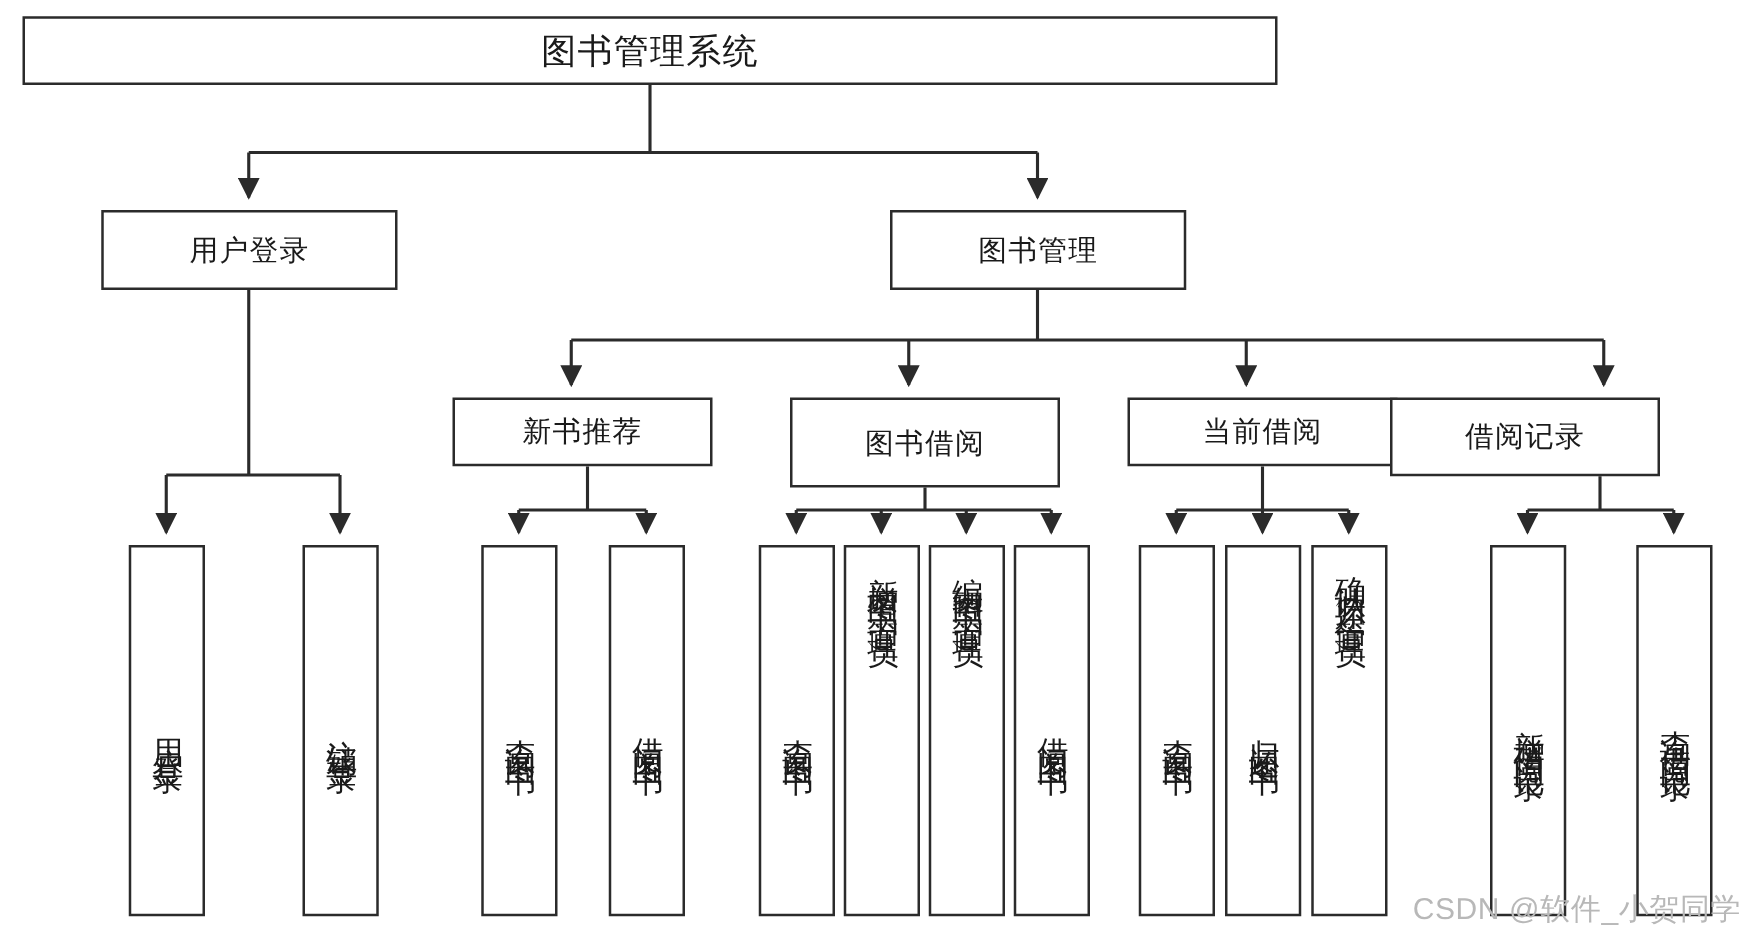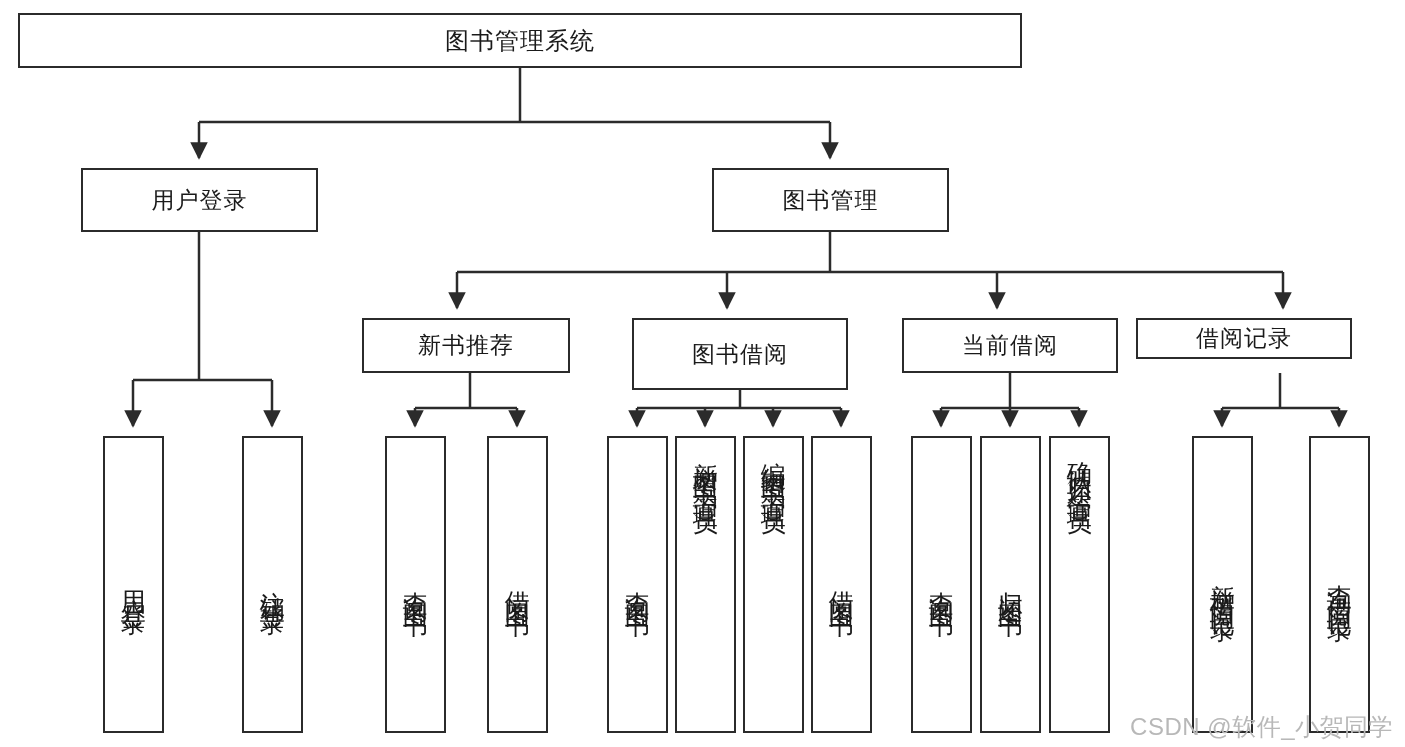--- a/index.html
+++ b/index.html
@@ -21,21 +21,21 @@
     display:flex;
     align-items:center;
     justify-content:center;
     color:#1a1a1a;
   }
   .node.h {
     font-size:23px;
     letter-spacing:1px;
     white-space:nowrap;
   }
-  .node.root { font-size:24px; }
+  .node.root { font-size:28px; }
   .node.leaf {
     align-items:flex-start;
     justify-content:center;
     padding-top:0;
   }
   .vtext {
     writing-mode:vertical-rl;
     text-orientation:upright;
     font-size:25px;
     line-height:1.06;
@@ -130,21 +130,21 @@
 
   <div class="node h" style="left:362px; top:318px; width:208px; height:55px;">
     <span>新书推荐</span>
   </div>
   <div class="node h" style="left:632px; top:318px; width:216px; height:72px;">
     <span>图书借阅</span>
   </div>
   <div class="node h" style="left:902px; top:318px; width:216px; height:55px;">
     <span>当前借阅</span>
   </div>
-  <div class="node h" style="left:1136px; top:318px; width:216px; height:41px;">
+  <div class="node h" style="left:1112px; top:318px; width:216px; height:63px;">
     <span>借阅记录</span>
   </div>
 
   <div class="node leaf" style="left:103px; top:436px; width:61px; height:297px;">
     <div class="leaf-inner">
       <span class="vtext">用户登录</span>
     </div>
   </div>
   <div class="node leaf" style="left:242px; top:436px; width:61px; height:297px;">
     <div class="leaf-inner">

